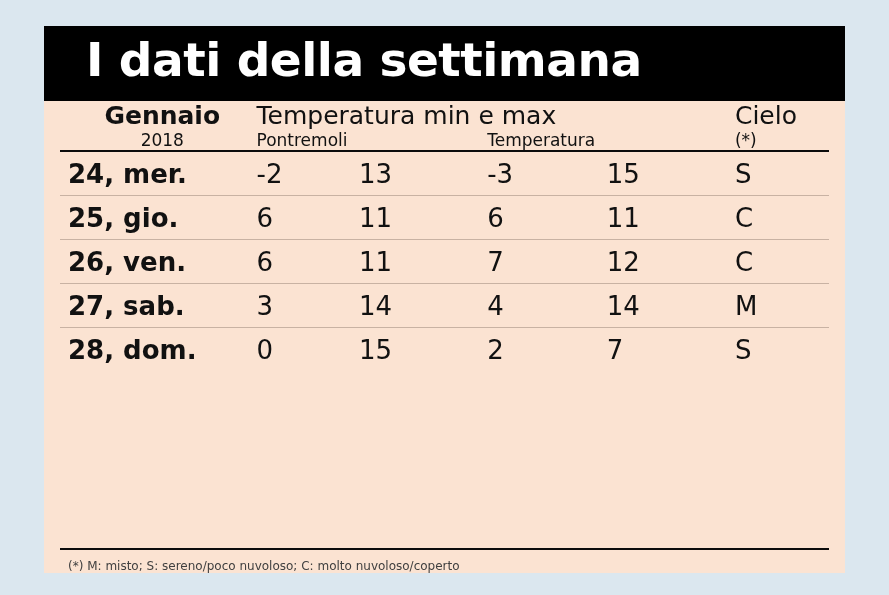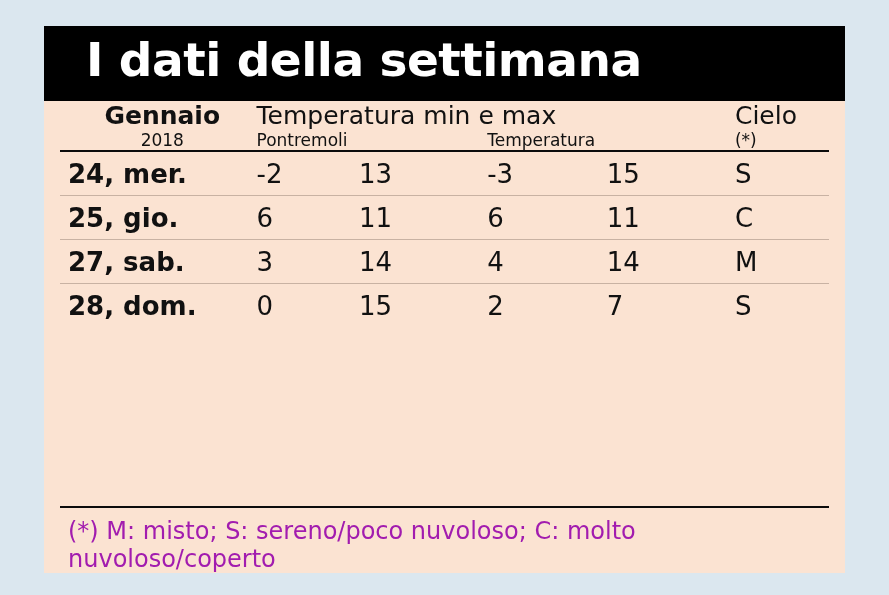--- a/index.html
+++ b/index.html
@@ -100,22 +100,22 @@
   .col-vmin     { width: 14%; }
   .col-vmax     { width: 15%; }
   .col-sky      { width: 11%; }
   .footnote-sep {
     border-top: 2px solid #0c0c0c;
     margin: 0 16px;
   }
   .footnote {
     padding: 9px 8px 0 24px;
     font-family: "DejaVu Sans", sans-serif;
-    font-size: 24px;
-    color: #a21caf;
+    font-size: 12px;
+    color: #404040;
     flex: 0 0 auto;
   }
 </style>
 </head>
 <body>
 
 <div class="page">
   <div class="card">
 
     <div class="title-bar">
@@ -160,20 +160,28 @@
           </tr>
           <tr class="data-row">
             <td class="day">25, gio.</td>
             <td>6</td>
             <td>11</td>
             <td>6</td>
             <td>11</td>
             <td>C</td>
           </tr>
           <tr class="data-row">
+            <td class="day">26, ven.</td>
+            <td>6</td>
+            <td>11</td>
+            <td>7</td>
+            <td>12</td>
+            <td>C</td>
+          </tr>
+          <tr class="data-row">
             <td class="day">27, sab.</td>
             <td>3</td>
             <td>14</td>
             <td>4</td>
             <td>14</td>
             <td>M</td>
           </tr>
           <tr class="data-row">
             <td class="day">28, dom.</td>
             <td>0</td>

